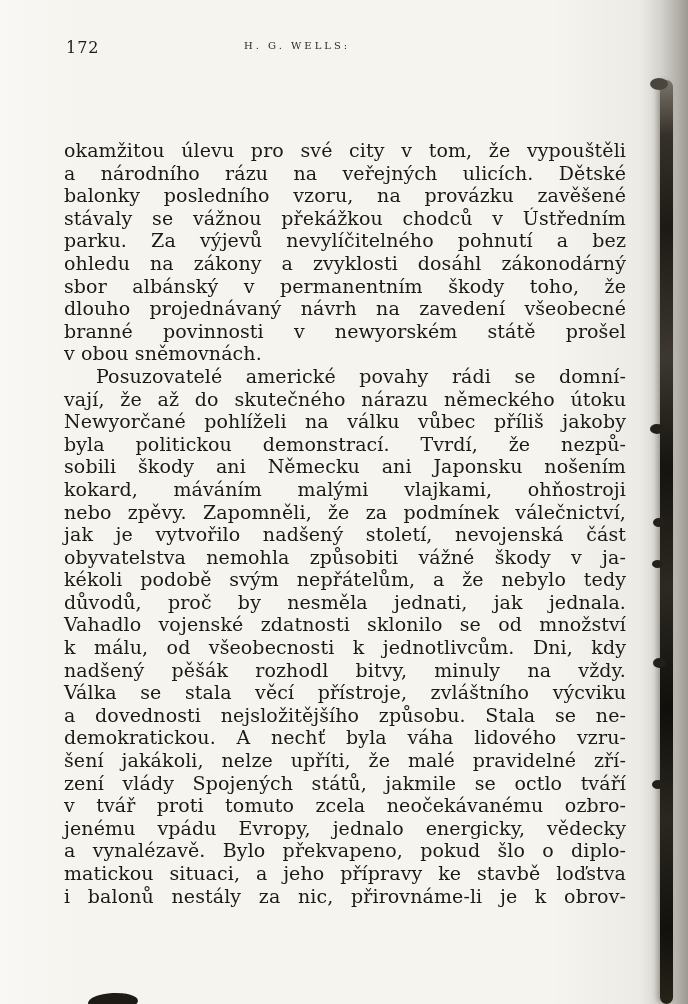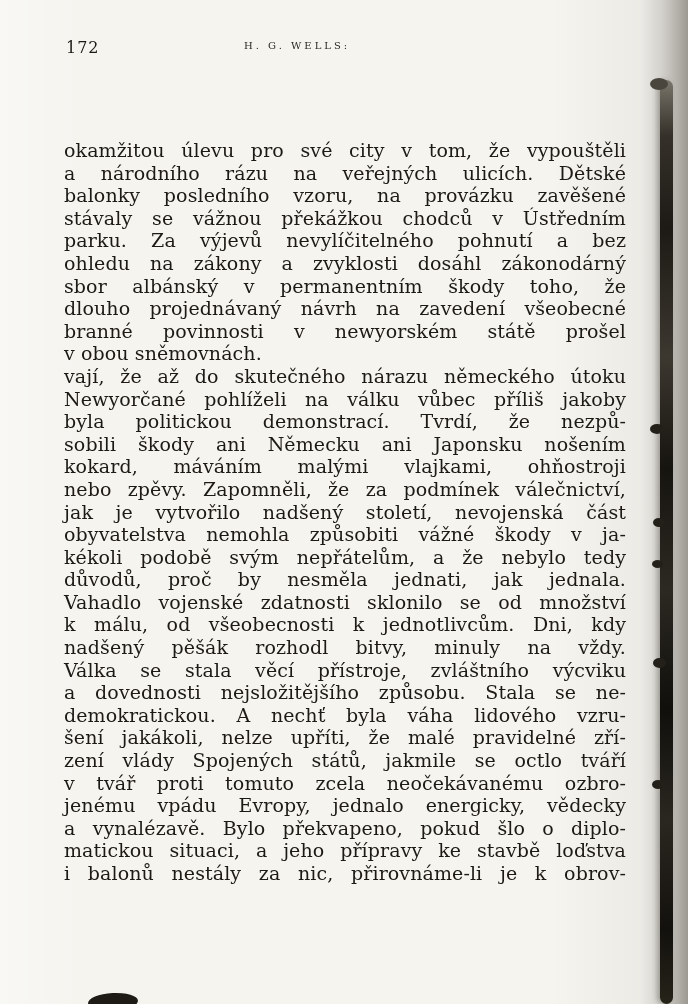--- a/index.html
+++ b/index.html
@@ -104,20 +104,21 @@
       <div class="line">okamžitou úlevu pro své city v tom, že vypouštěli</div>
       <div class="line">a národního rázu na veřejných ulicích. Dětské</div>
       <div class="line">balonky posledního vzoru, na provázku zavěšené</div>
       <div class="line">stávaly se vážnou překážkou chodců v Ústředním</div>
       <div class="line">parku. Za výjevů nevylíčitelného pohnutí a bez</div>
       <div class="line">ohledu na zákony a zvyklosti dosáhl zákonodárný</div>
       <div class="line">sbor albánský v permanentním škody toho, že</div>
       <div class="line">dlouho projednávaný návrh na zavedení všeobecné</div>
       <div class="line">branné povinnosti v newyorském státě prošel</div>
       <div class="line flush">v obou sněmovnách.</div>
+      <div class="line indent">Posuzovatelé americké povahy rádi se domní-</div>
       <div class="line">vají, že až do skutečného nárazu německého útoku</div>
       <div class="line">Newyorčané pohlíželi na válku vůbec příliš jakoby</div>
       <div class="line">byla politickou demonstrací.  Tvrdí, že nezpů-</div>
       <div class="line">sobili škody ani Německu ani Japonsku nošením</div>
       <div class="line">kokard, máváním malými vlajkami, ohňostroji</div>
       <div class="line">nebo zpěvy. Zapomněli, že za podmínek válečnictví,</div>
       <div class="line">jak je vytvořilo nadšený století, nevojenská část</div>
       <div class="line">obyvatelstva nemohla způsobiti vážné škody v ja-</div>
       <div class="line">kékoli podobě svým nepřátelům, a že nebylo tedy</div>
       <div class="line">důvodů, proč by nesměla jednati, jak jednala.</div>

